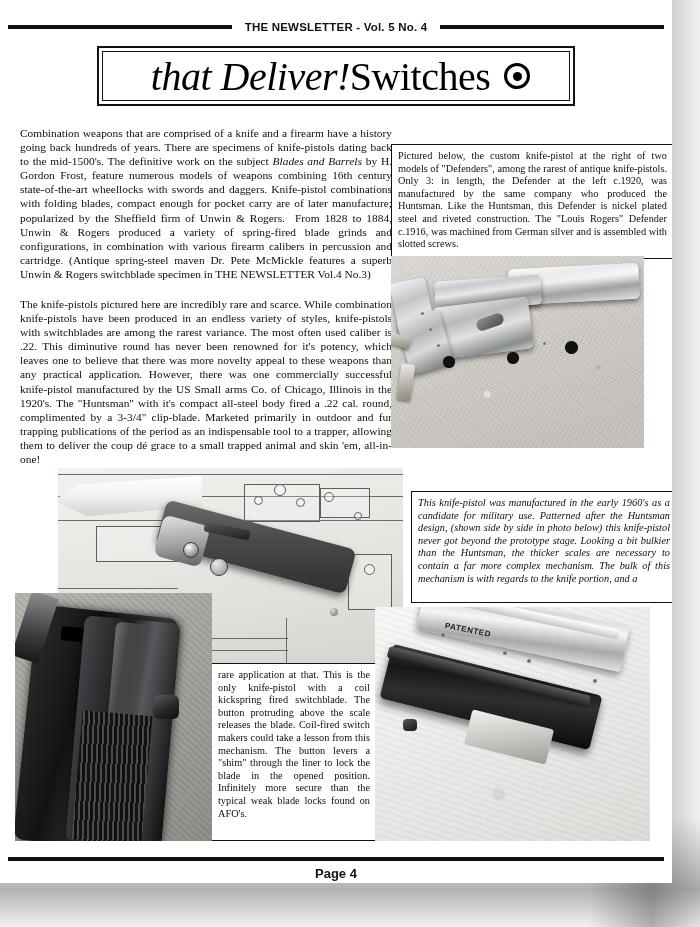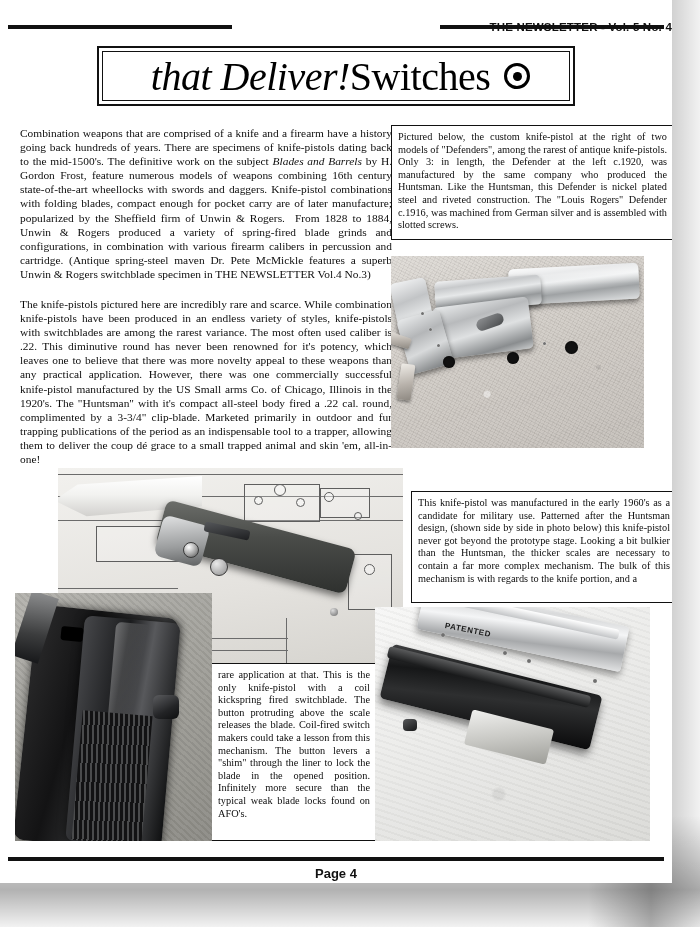--- a/index.html
+++ b/index.html
@@ -26,21 +26,21 @@
   
   #masthead{
     position:absolute;left:0;top:16px;width:672px;height:22px;
   }
   #masthead .rule-left, #masthead .rule-right{
     position:absolute;top:9px;height:4px;background:#111;
   }
   #masthead .rule-left{left:8px;width:224px;}
   #masthead .rule-right{right:8px;width:224px;}
   #masthead-text{
-    position:absolute;left:0;right:0;top:0;text-align:right;
+    position:absolute;left:0;right:0;top:0;text-align:center;
     font-family:"Liberation Sans", sans-serif;
     font-weight:bold;font-size:11.5px;letter-spacing:.2px;color:#111;
     line-height:22px;
   }
 
   
   #title-plate{
     position:absolute;left:97px;top:46px;width:478px;height:60px;
     border:2px solid #111;
     background:#fff;
@@ -83,22 +83,22 @@
   
   .caption-box{
     position:absolute;
     border:1.6px solid #111;
     background:#fff;
     box-sizing:border-box;
     padding:5px 6px 4px 6px;
     font-size:10.3px;line-height:12.6px;
     text-align:justify;color:#0d0d0d;
   }
-  #caption-top-right{left:391px;top:125px;width:283px;height:115px;font-family:Liberation Serif, serif;}
-  #caption-mid-right{left:411px;top:491px;width:266px;height:112px;}
+  #caption-top-right{left:391px;top:144px;width:283px;height:115px;font-family:Liberation Serif, serif;}
+  #caption-mid-right{left:411px;top:491px;width:266px;height:112px;font-style:italic;}
   #caption-bottom-mid{left:211px;top:663px;width:166px;height:178px;}
 
   
   .photo{position:absolute;overflow:hidden;background:#9a9a9a;}
 
   
   #photo-pistols-three{left:391px;top:256px;width:253px;height:192px;}
   #photo-pistols-three .grain{
     position:absolute;inset:0;
     background:

